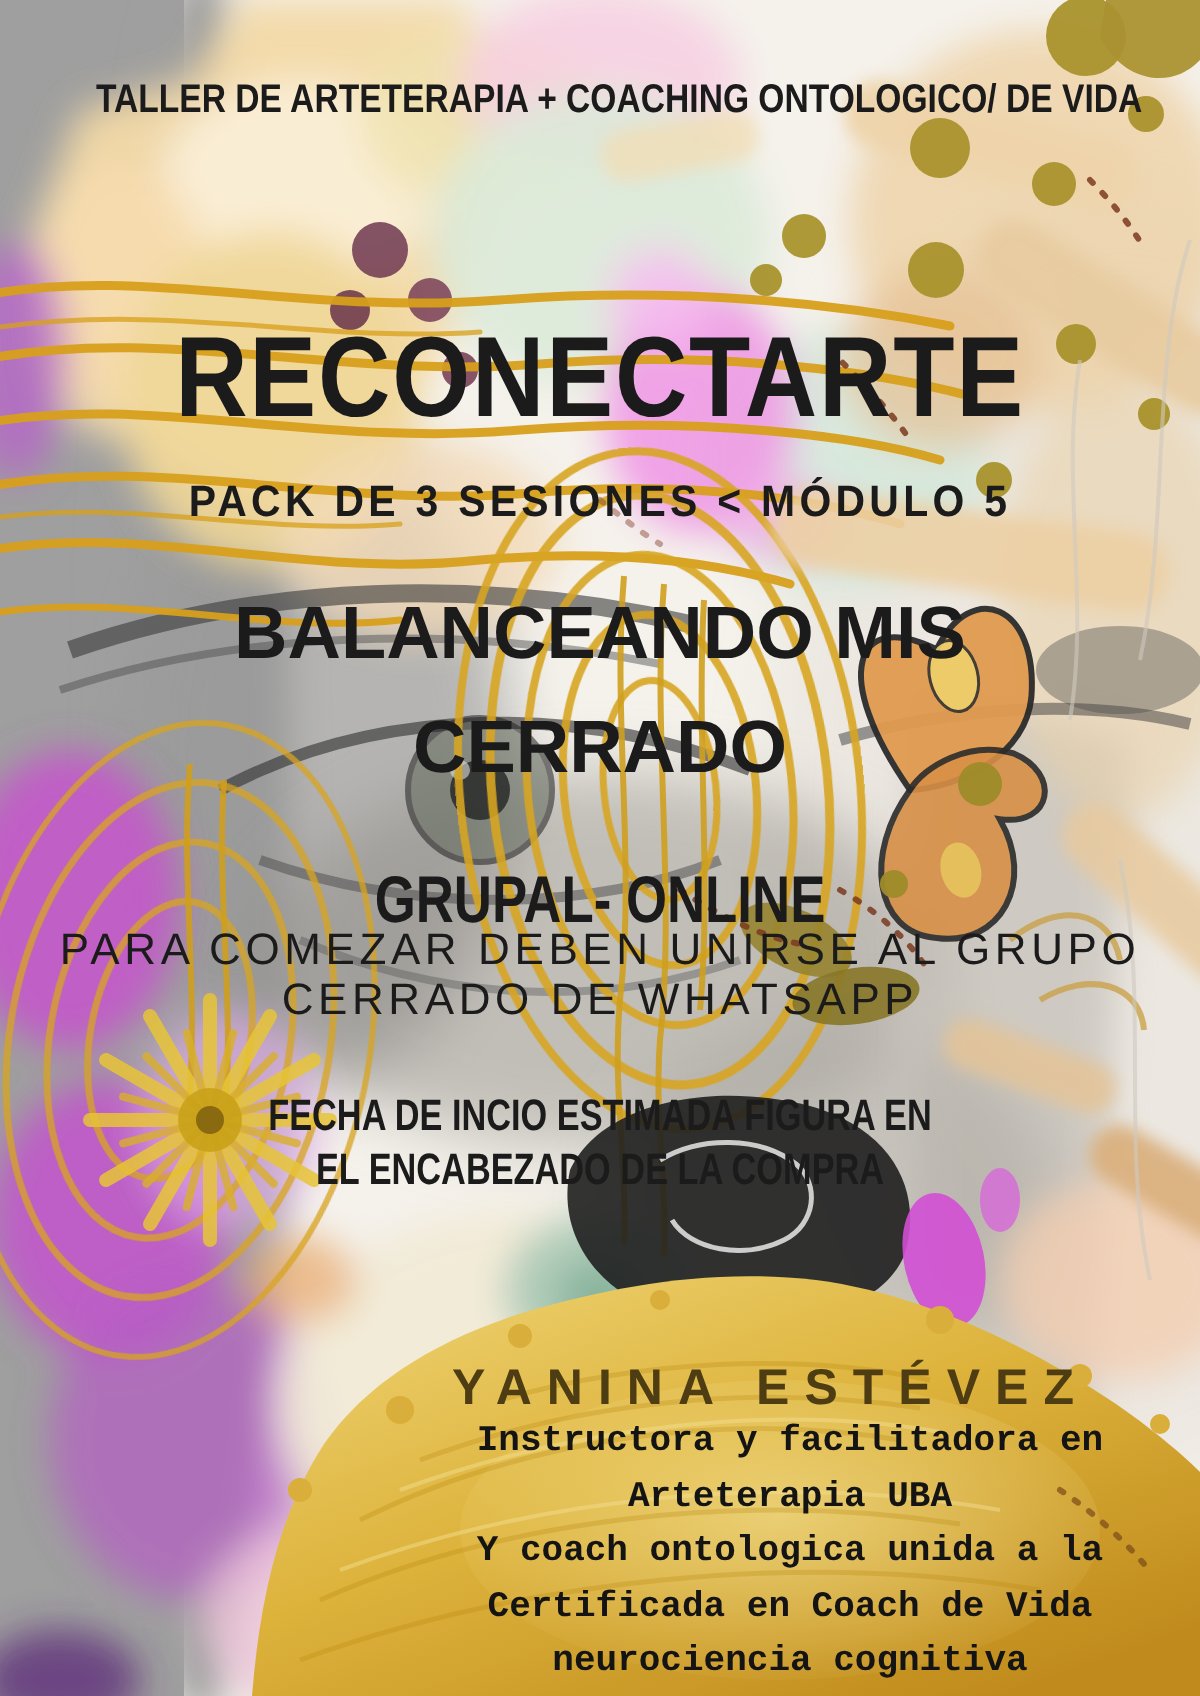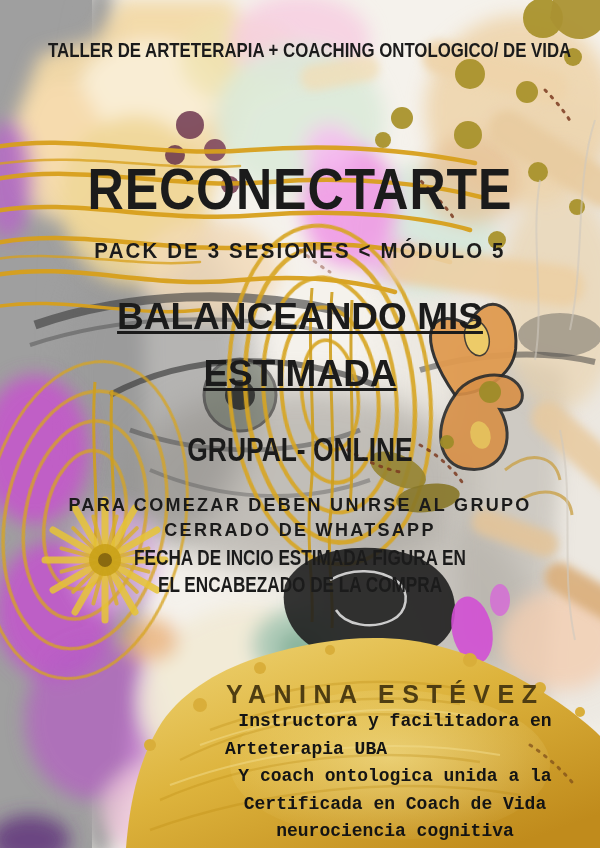--- a/index.html
+++ b/index.html
@@ -6,31 +6,31 @@
   #poster{
     position:relative;width:600px;height:848px;overflow:hidden;
     font-family:"Liberation Sans",sans-serif;background:#ffffff;
     margin:0 auto;
   }
   #bg{position:absolute;left:0;top:0;width:600px;height:848px;}
   .txt{position:absolute;left:0;right:0;text-align:center;white-space:nowrap;color:#1b1b1b;}
   .t-banner{top:40px;font-size:20px;font-weight:700;line-height:1;transform:scaleX(.84);transform-origin:50% 50%;}
   .t-title{top:161px;font-size:57px;font-weight:800;line-height:1;letter-spacing:1px;transform:scaleX(.88);transform-origin:50% 50%;}
   .t-pack{top:240px;font-size:22px;font-weight:800;line-height:1;letter-spacing:2.3px;transform:scaleX(.93);transform-origin:50% 50%;}
-  .t-theme{top:288px;font-size:37px;font-weight:800;line-height:57px;text-decoration:underline;}
+  .t-theme{top:288px;font-size:37px;font-weight:800;line-height:57px;}
   .t-modality{top:433px;font-size:33px;font-weight:800;line-height:1;transform:scaleX(.8);transform-origin:50% 50%;}
-  .t-wsp{top:493px;font-size:18px;font-weight:700;line-height:24.5px;letter-spacing:2.3px;}
+  .t-wsp{top:463px;font-size:22px;font-weight:400;line-height:24.5px;letter-spacing:2.3px;}
   .t-date{top:544px;font-size:22px;font-weight:700;line-height:27px;transform:scaleX(.78);transform-origin:50% 50%;}
   .t-name{position:absolute;left:226px;top:682px;font-size:25px;font-weight:800;
           letter-spacing:7.5px;color:#4e3d12;white-space:nowrap;line-height:1;}
   .t-creds{position:absolute;left:225px;top:708px;width:340px;
            font-family:"Liberation Mono",monospace;font-weight:700;font-size:18px;
            line-height:27.5px;color:#141414;}
   .t-creds div{text-align:center;white-space:nowrap;}
-  .t-creds div.al-right{text-align:left;}
+  .t-creds div.al-right{text-align:center;}
 </style>
 </head>
 <body>
 
 <div id="poster">
 
   <svg id="bg" viewBox="0 0 600 848" preserveAspectRatio="none" aria-hidden="true">
     <defs>
       <linearGradient id="gg" x1="0" y1="0" x2="0.8" y2="1">
         <stop offset="0" stop-color="#f0d678"></stop>
@@ -281,21 +281,21 @@
   </svg>
 
   <div class="txt t-banner">TALLER DE ARTETERAPIA + COACHING ONTOLOGICO/ DE VIDA</div>
 
   <div class="txt t-title">RECONECTARTE</div>
 
   <div class="txt t-pack">PACK DE 3 SESIONES &lt; MÓDULO 5</div>
 
   <div class="txt t-theme">
     <div>BALANCEANDO MIS</div>
-    <div>ESTIMADA</div>
+    <div>CERRADO</div>
   </div>
 
   <div class="txt t-modality">GRUPAL- ONLINE</div>
 
   <div class="txt t-wsp">
     <div>PARA COMEZAR DEBEN UNIRSE AL GRUPO</div>
     <div>CERRADO DE WHATSAPP</div>
   </div>
 
   <div class="txt t-date">

